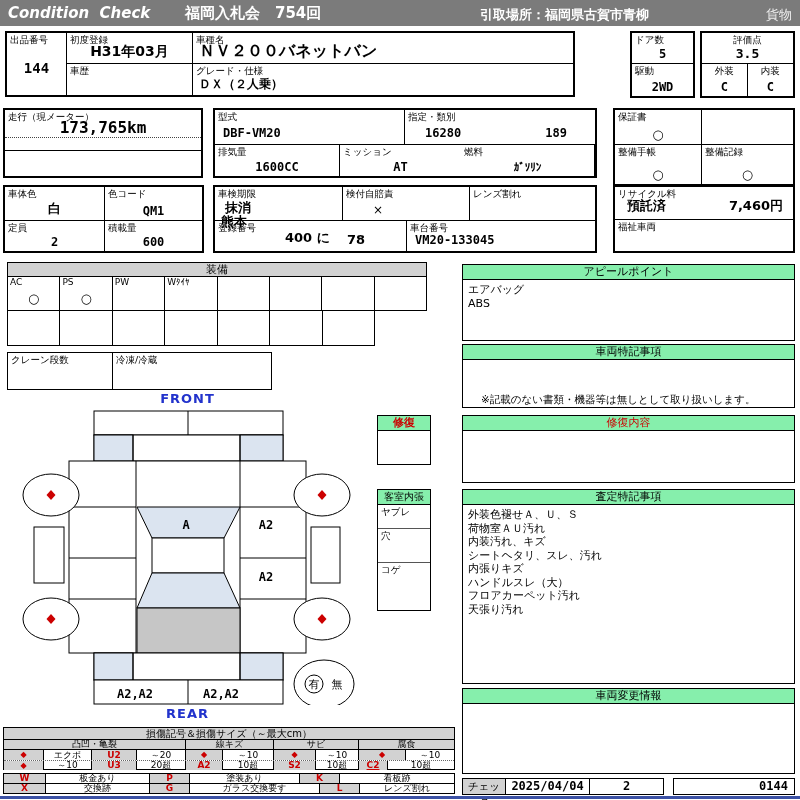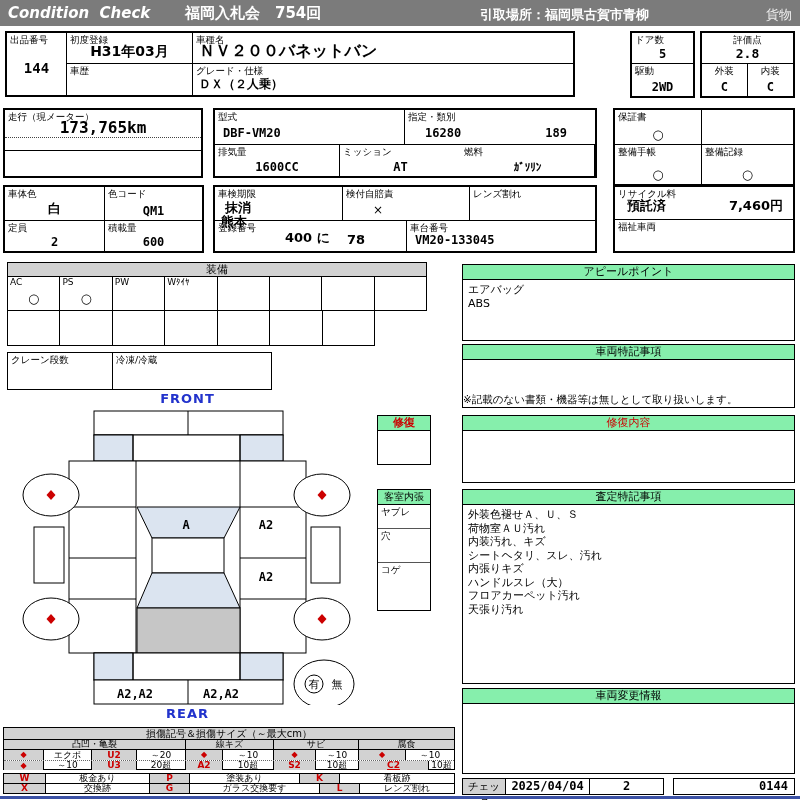--- a/index.html
+++ b/index.html
@@ -95,21 +95,21 @@
         <span class="lbl">駆動</span>
         <span class="val-c mono" style="font-size:12px;">2WD</span>
       </div>
     </div>
   </div>
 
   <div class="box2" style="left:700px;top:31px;width:95px;height:67px;">
     <div class="col" style="height:100%;">
       <div class="cell bb" style="height:31px;">
         <span class="lbl-c">評価点</span>
-        <span class="val-c mono">2.8</span>
+        <span class="val-c mono">3.5</span>
       </div>
       <div class="row" style="flex:1;">
         <div class="cell br" style="width:50%;">
           <span class="lbl-c">外装</span>
           <span class="val-c mono" style="font-size:12px;">C</span>
         </div>
         <div class="cell" style="flex:1;">
           <span class="lbl-c">内装</span>
           <span class="val-c mono" style="font-size:12px;">C</span>
         </div>
@@ -398,21 +398,21 @@
 
   <div class="panel" style="left:462px;top:264px;width:333px;height:77px;">
     <div class="panel-h">アピールポイント</div>
     <div class="panel-b pre">エアバッグ
 ABS</div>
   </div>
 
   <div class="panel" style="left:462px;top:344px;width:333px;height:64px;">
     <div class="panel-h">車両特記事項</div>
     <div class="panel-b" style="height:48px;">
-      <span style="position:absolute;left:0;bottom:2px;font-size:10.5px;white-space:nowrap;">※記載のない書類・機器等は無しとして取り扱いします。</span>
+      <span style="position:absolute;left:18px;bottom:2px;font-size:10.5px;white-space:nowrap;">※記載のない書類・機器等は無しとして取り扱いします。</span>
     </div>
   </div>
 
   <div class="panel" style="left:462px;top:415px;width:333px;height:68px;">
     <div class="panel-h red">修復内容</div>
     <div class="panel-b"></div>
   </div>
 
   <div class="panel" style="left:462px;top:489px;width:333px;height:195px;">
     <div class="panel-h">査定特記事項</div>
@@ -462,21 +462,21 @@
     </div>
     <div class="lg-row dotted-top" style="height:10px;">
       <div class="lg-cell gray-bg diam" style="width:40px;">◆</div>
       <div class="lg-cell" style="width:48px;line-height:9px;">～10</div>
       <div class="lg-cell gray-bg lg-red" style="width:45px;line-height:9px;">U3</div>
       <div class="lg-cell" style="width:49px;line-height:9px;">20超</div>
       <div class="lg-cell gray-bg lg-red" style="width:37px;line-height:9px;">A2</div>
       <div class="lg-cell" style="width:51px;line-height:9px;">10超</div>
       <div class="lg-cell gray-bg lg-red" style="width:42px;line-height:9px;">S2</div>
       <div class="lg-cell" style="width:43px;line-height:9px;">10超</div>
-      <div class="lg-cell gray-bg lg-red" style="width:70px;line-height:9px;text-decoration:underline;">C2</div>
+      <div class="lg-cell gray-bg lg-red" style="width:29px;line-height:9px;text-decoration:underline;">C2</div>
       <div class="lg-cell" style="flex:1;line-height:9px;">10超</div>
     </div>
   </div>
   <div class="box1" style="left:3px;top:773px;width:452px;height:21px;">
     <div class="lg-row bb" style="height:10px;">
       <div class="lg-cell gray-bg lg-red" style="width:42px;line-height:9px;">W</div>
       <div class="lg-cell" style="width:104px;line-height:9px;">板金あり</div>
       <div class="lg-cell gray-bg lg-red" style="width:40px;line-height:9px;">P</div>
       <div class="lg-cell" style="width:110px;line-height:9px;">塗装あり</div>
       <div class="lg-cell gray-bg lg-red" style="width:40px;line-height:9px;">K</div>

